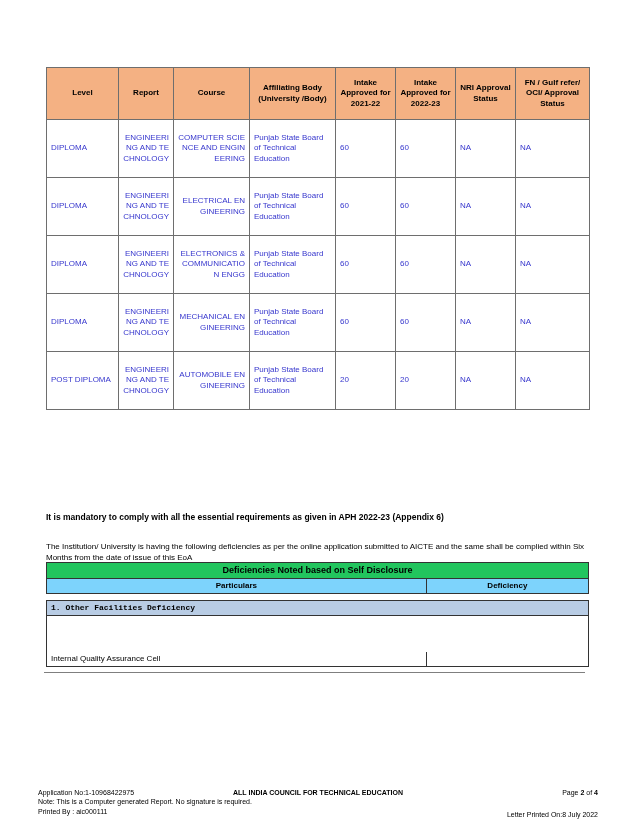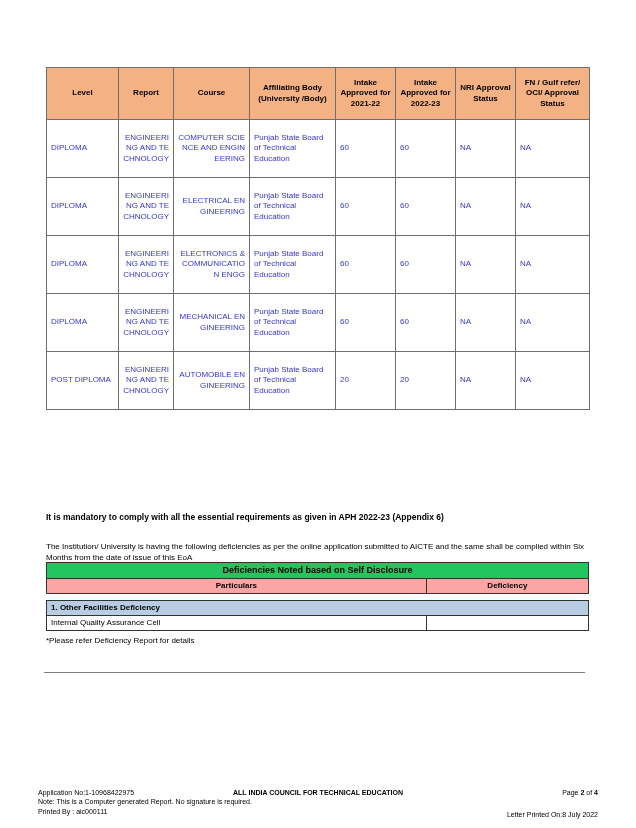--- a/index.html
+++ b/index.html
@@ -39,33 +39,33 @@
   .compliance-heading { font-size:8.5px; font-weight:bold; line-height:1.35; }
   .compliance-body { font-size:8px; line-height:1.32; margin-top:19px; }
 
   
   .deficiency { position:absolute; top:562px; left:46px; width:543px; }
   .def-title {
     background:#22c55e; border:1px solid #333;
     font-size:9px; font-weight:bold; text-align:center;
     padding:2px 0 3px 0;
   }
-  .def-sub { display:flex; border:1px solid #333; border-top:none; background:#fca5a5; }
+  .def-sub { display:flex; border:1px solid #333; border-top:none; background:#7dd3fc; }
   .def-sub .cell {
     font-size:8px; font-weight:bold; text-align:center; padding:2px 0 3px 0;
   }
   .def-sub .c-part { width:70.2%; border-right:1px solid #333; }
   .def-sub .c-def  { width:29.8%; }
   .def-gap { height:6px; }
   .def-cat {
     background:#b8cce4; border:1px solid #333;
-    font-size:8px; font-weight:bold; padding:2px 20px 3px 4px;
+    font-size:8px; font-weight:bold; padding:2px 20px 3px 4px;font-family:Liberation Mono, monospace;
   }
   .def-row { display:flex; border:1px solid #333; border-top:none; background:#fff; }
-  .def-row .cell { font-size:8px; padding:2px 12px 3px 4px; }
+  .def-row .cell { font-size:8px; padding:2px 12px 3px 4px;margin-top:36px; }
   .def-row .c-part { width:70.2%; border-right:1px solid #333; text-align:left; }
   .def-row .c-def  { width:29.8%; text-align:center; }
   .def-footnote { font-size:8px; margin-top:5px; }
 
   
   .rule {
     position:absolute; top:672px; left:44px; width:541px;
     border-top:1.5px solid #7f7f7f;
   }
 
@@ -172,21 +172,20 @@
   <div class="def-title">Deficiencies Noted based on Self Disclosure</div>
   <div class="def-sub">
     <div class="cell c-part">Particulars</div>
     <div class="cell c-def">Deficiency</div>
   </div>
   <div class="def-gap"></div>
   <div class="def-cat">1. Other Facilities Deficiency</div>
   <div class="def-row">
     <div class="cell c-part">Internal Quality Assurance Cell</div>
   </div>
-  <div class="def-footnote">*Please refer Deficiency Report for details</div>
 </div>
 
 <div class="rule"></div>
 
 <div class="footer-left">
   <div>Application No:1-10968422975</div>
   <div>Note: This is a Computer generated Report. No signature is required.</div>
   <div>Printed By : aic000111</div>
 </div>
 <div class="footer-center">ALL INDIA COUNCIL FOR TECHNICAL EDUCATION</div>

